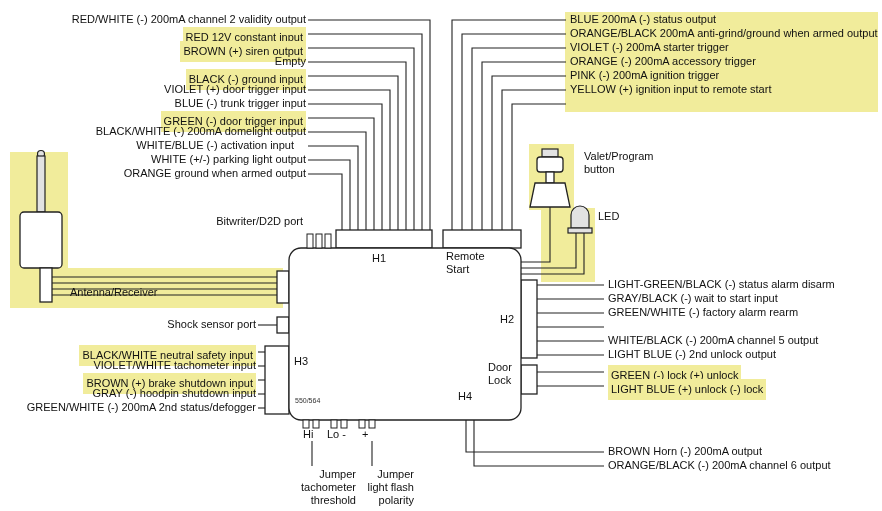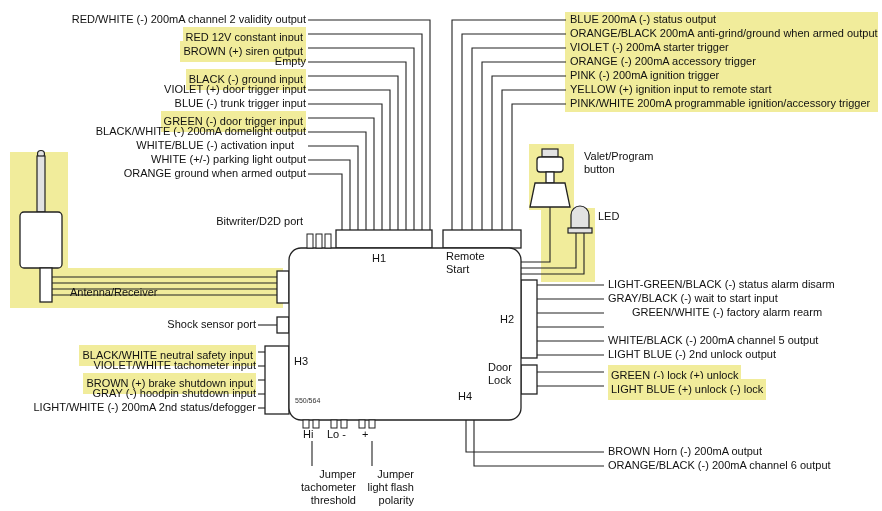--- a/index.html
+++ b/index.html
@@ -155,39 +155,38 @@
   <div class="lbl ra" style="top:139px;right:588px">WHITE/BLUE (-) activation input</div>
   <div class="lbl ra" style="top:153px;right:576px">WHITE (+/-) parking light output</div>
   <div class="lbl ra" style="top:167px;right:576px">ORANGE ground when armed output</div>
 
   <div class="lbl" style="top:13px;left:570px">BLUE 200mA (-) status output</div>
   <div class="lbl" style="top:27px;left:570px">ORANGE/BLACK 200mA anti-grind/ground when armed output</div>
   <div class="lbl" style="top:41px;left:570px">VIOLET (-) 200mA starter trigger</div>
   <div class="lbl" style="top:55px;left:570px">ORANGE (-) 200mA accessory trigger</div>
   <div class="lbl" style="top:69px;left:570px">PINK (-) 200mA ignition trigger</div>
   <div class="lbl" style="top:83px;left:570px">YELLOW (+) ignition input to remote start</div>
-  <div class="lbl" style="top:97px;left:570px">PINK/WHITE 200mA programmable ignition/accessory trigger</div>
 
   <div class="lbl" style="top:278px;left:608px">LIGHT-GREEN/BLACK (-) status alarm disarm</div>
   <div class="lbl" style="top:292px;left:608px">GRAY/BLACK (-) wait to start input</div>
-  <div class="lbl" style="top:306px;left:632px">GREEN/WHITE (-) factory alarm rearm</div>
+  <div class="lbl" style="top:306px;left:608px">GREEN/WHITE (-) factory alarm rearm</div>
   <div class="lbl" style="top:334px;left:608px">WHITE/BLACK (-) 200mA channel 5 output</div>
   <div class="lbl" style="top:348px;left:608px">LIGHT BLUE (-) 2nd unlock output</div>
 
   <div class="lbl hl" style="top:365px;left:608px">GREEN (-) lock (+) unlock</div>
   <div class="lbl hl" style="top:379px;left:608px">LIGHT BLUE (+) unlock (-) lock</div>
 
   <div class="lbl" style="top:445px;left:608px">BROWN Horn (-) 200mA output</div>
   <div class="lbl" style="top:459px;left:608px">ORANGE/BLACK (-) 200mA channel 6 output</div>
 
   <div class="lbl ra hl" style="top:345px;right:626px">BLACK/WHITE neutral safety input</div>
   <div class="lbl ra" style="top:359px;right:626px">VIOLET/WHITE tachometer input</div>
   <div class="lbl ra hl" style="top:373px;right:626px">BROWN (+) brake shutdown input</div>
   <div class="lbl ra" style="top:387px;right:626px">GRAY (-) hoodpin shutdown input</div>
-  <div class="lbl ra" style="top:401px;right:626px">LIGHT/WHITE (-) 200mA 2nd status/defogger</div>
+  <div class="lbl ra" style="top:401px;right:626px">GREEN/WHITE (-) 200mA 2nd status/defogger</div>
 
   <div class="lbl" style="top:286px;left:70px">Antenna/Receiver</div>
   <div class="lbl ra" style="top:318px;right:626px">Shock sensor port</div>
   <div class="lbl ra" style="top:215px;right:579px">Bitwriter/D2D port</div>
   <div class="lbl" style="top:150px;left:584px">Valet/Program
 button</div>
   <div class="lbl" style="top:210px;left:598px">LED</div>
 
   <div class="lbl" style="top:252px;left:372px">H1</div>
   <div class="lbl" style="top:250px;left:446px">Remote

